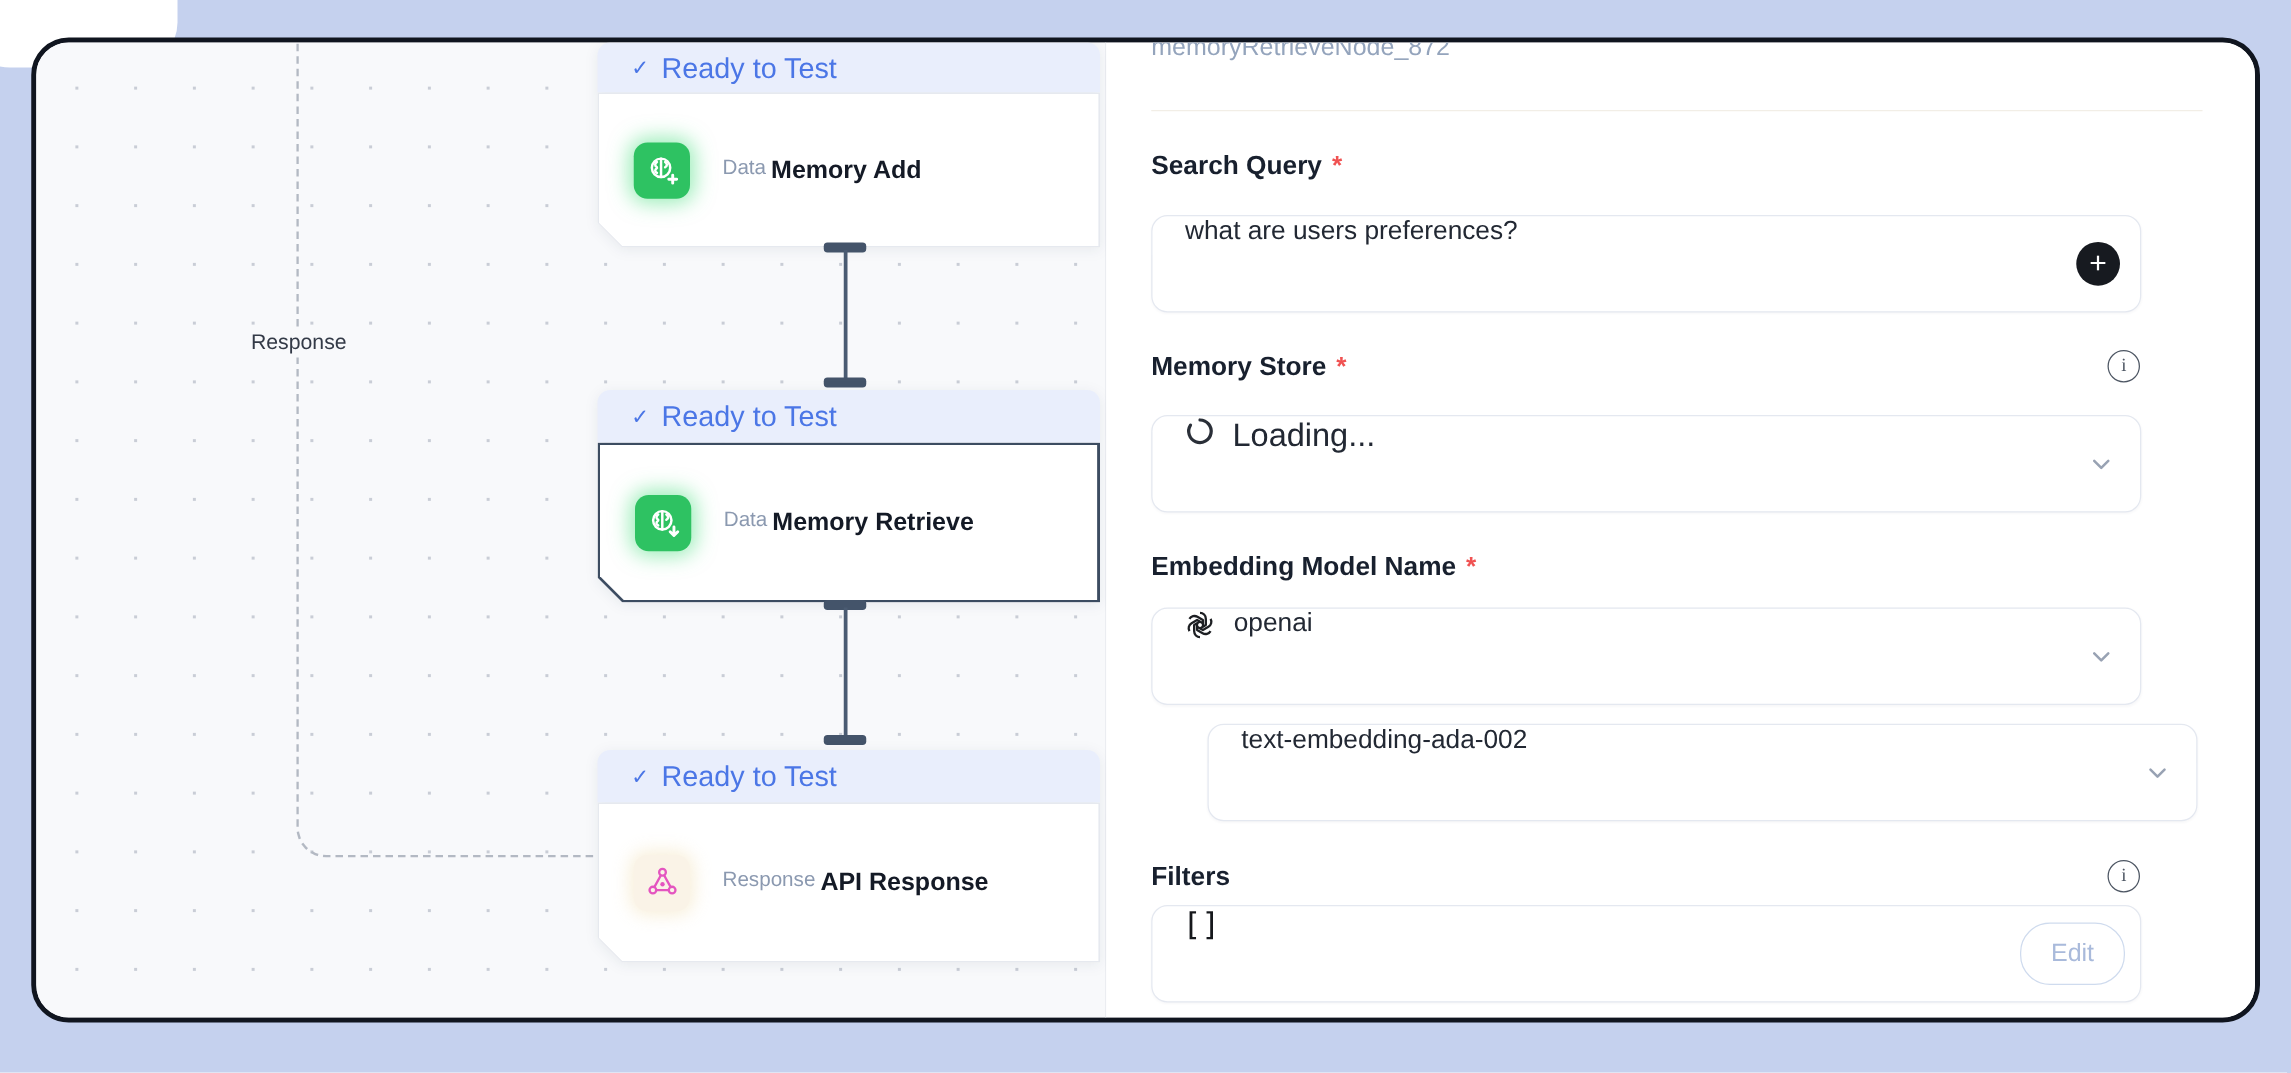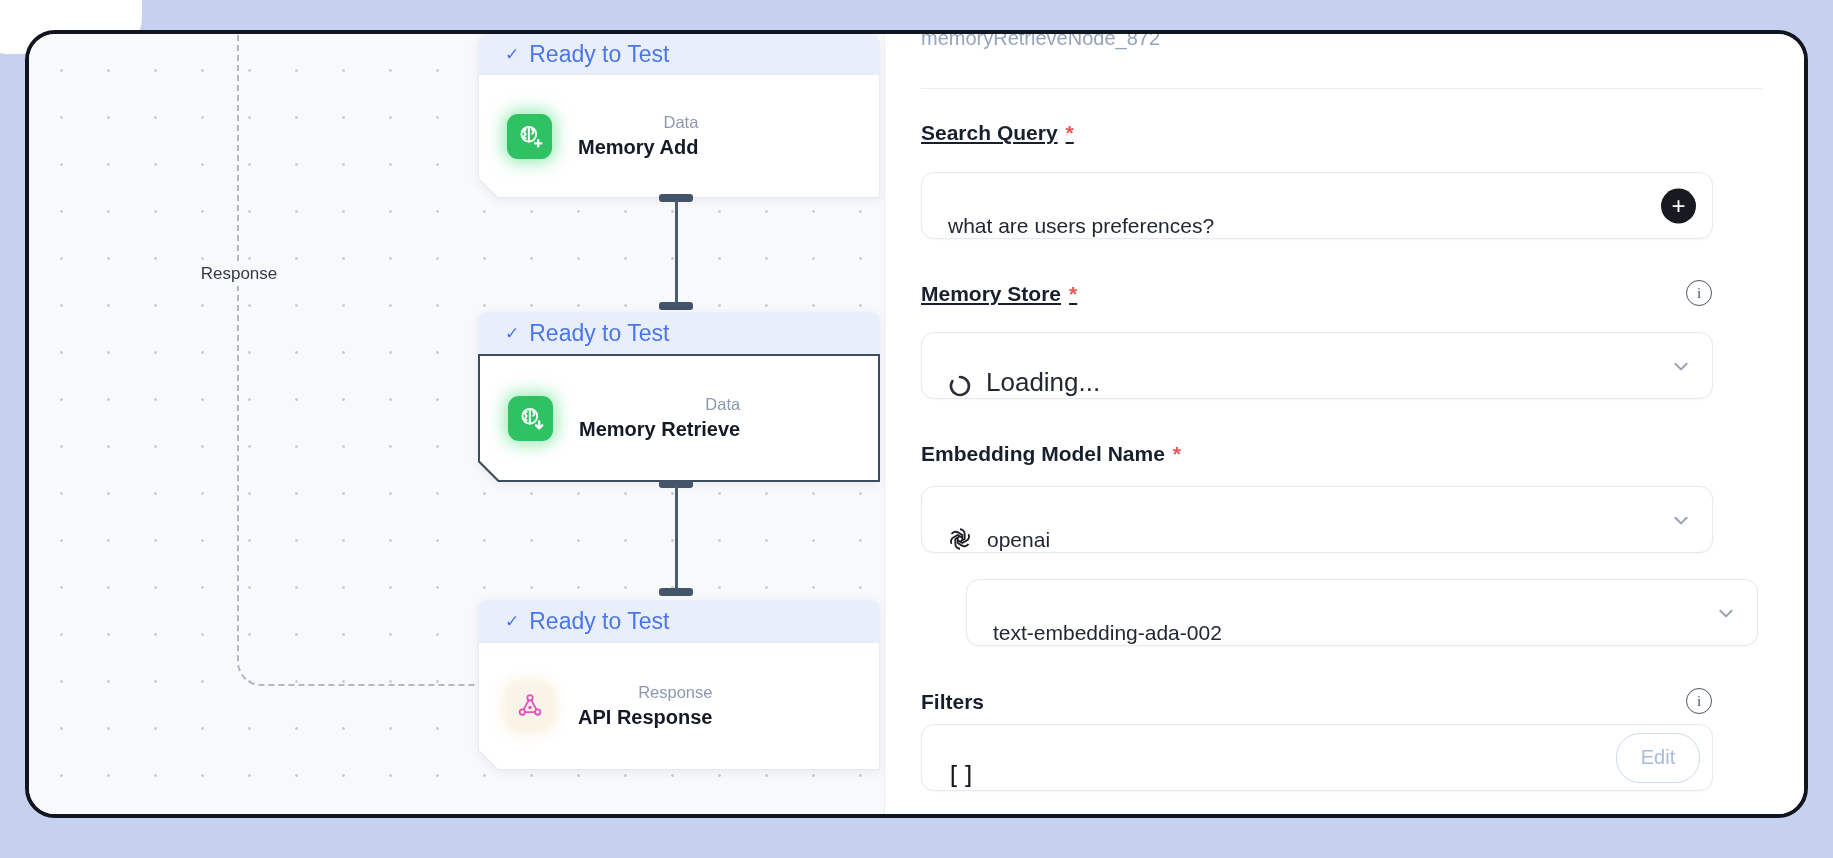--- a/index.html
+++ b/index.html
@@ -50,35 +50,35 @@
     clip-path:polygon(0 0,100% 0,100% 100%,19px 100%,0 calc(100% - 19px));
     display:flex; align-items:center; padding-left:28px; gap:26px;
   }
   .card-outer.selected .card { height:124px; }
   .node-icon {
     width:45px; height:45px; border-radius:11px; flex:0 0 45px;
     display:flex; align-items:center; justify-content:center;
   }
   .node-icon.green { background:#2ec262; box-shadow:0 0 16px 4px rgba(74,222,128,.55); }
   .node-icon.cream { background:#faf3e7; box-shadow:0 0 14px 3px rgba(240,220,170,.45); }
-  .node-texts { display:flex; flex-direction:column; gap:4px;text-align:right; }
+  .node-texts { display:flex; flex-direction:row; gap:4px; }
   .node-cat   { font-size:16.5px; color:#8b99b0; }
   .node-title { font-size:20px; font-weight:700; color:#141a26; }
   .conn-line   { position:absolute; left:646px; width:3px; background:#4a5b72; }
   .conn-handle { position:absolute; left:630px; width:34px; height:8px; border-radius:3px; background:#44546a; }
   
   .panel { position:relative; flex:1; background:#ffffff; }
   .panel-title { position:absolute; left:36px; top:-7px; font-size:20px; color:#94a4bc; }
   .panel-divider { position:absolute; left:36px; right:42px; top:54px; height:1px; background:#f2eee6; }
   .field-label { position:absolute; left:36px; font-size:21px; font-weight:700; color:#18202e; }
   .req { color:#f05252; margin-left:8px; font-weight:700; }
   .fieldbox {
-    position:absolute; left:36px; width:792px; height:67px;
+    position:absolute; left:36px; width:792px; height:78px;
     border:1px solid #e4e8f0; border-radius:13px; background:#fff;
-    display:flex; align-items:flex-end; box-shadow:0 1px 2px rgba(20,30,60,.03);
+    display:flex; align-items:flex-start; box-shadow:0 1px 2px rgba(20,30,60,.03);
   }
   .fieldbox .fval { font-size:21px; color:#222833; margin-left:26px; }
   .plus-btn {
     position:absolute; right:16px; top:50%; transform:translateY(-50%);
     width:35px; height:35px; border-radius:50%; background:#171a20; color:#fff;
     display:flex; align-items:center; justify-content:center; font-size:24px; line-height:1;
     cursor:pointer; border:none;
   }
   .chev { position:absolute; right:22px; top:50%; transform:translateY(-50%); }
   .info-circ {
@@ -184,29 +184,29 @@
         </div>
       </div>
         </div>
     </div>
   </div>
 
   <div class="panel">
     <div class="panel-title">memoryRetrieveNode_872</div>
     <div class="panel-divider"></div>
 
-    <div class="field-label" style="top:87px;text-decoration:underline;">
+    <div class="field-label" style="top:87px;">
       <span>Search Query</span><span class="req">*</span>
     </div>
     <div class="fieldbox" style="top:138px;">
       <span class="fval">what are users preferences?</span>
       <button class="plus-btn">+</button>
     </div>
 
-    <div class="field-label" style="top:248px;text-decoration:underline;">
+    <div class="field-label" style="top:248px;">
       <span>Memory Store</span><span class="req">*</span>
     </div>
     <div class="info-circ" style="top:246px;">i</div>
     <div class="fieldbox" style="top:298px;">
       <svg class="spin" viewBox="0 0 24 24" fill="none" stroke="#2a2f38" stroke-width="2.6" stroke-linecap="round">
           <path d="M12 3 a9 9 0 1 1 -7.6 4.1"></path>
         </svg>
       <span class="ld-text">Loading...</span>
       <svg class="chev" width="18" height="18" viewBox="0 0 16 16" fill="none" stroke="#98a2b3" stroke-width="1.8" stroke-linecap="round" stroke-linejoin="round">
           <path d="M3 6 l5 5 5 -5"></path>

